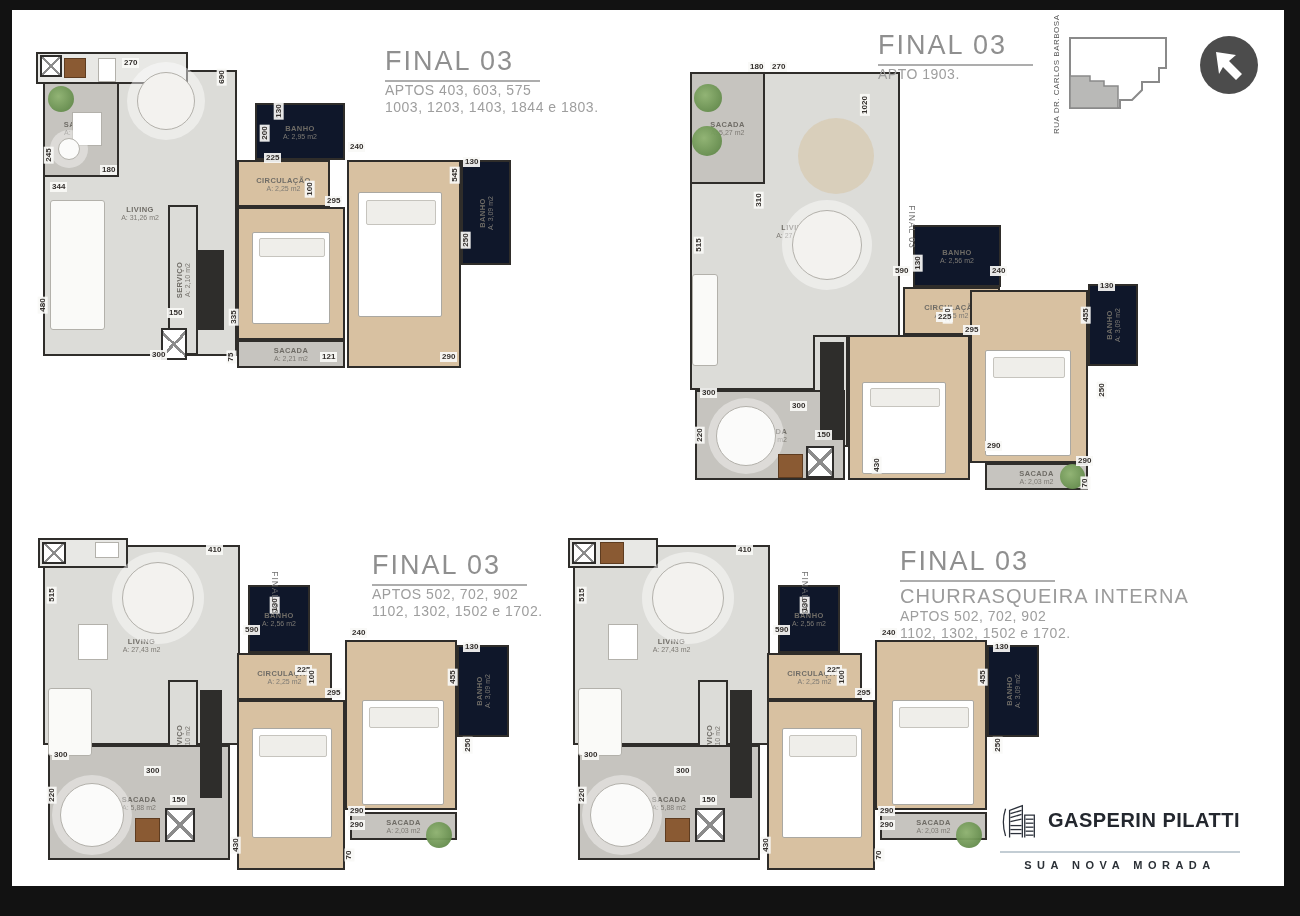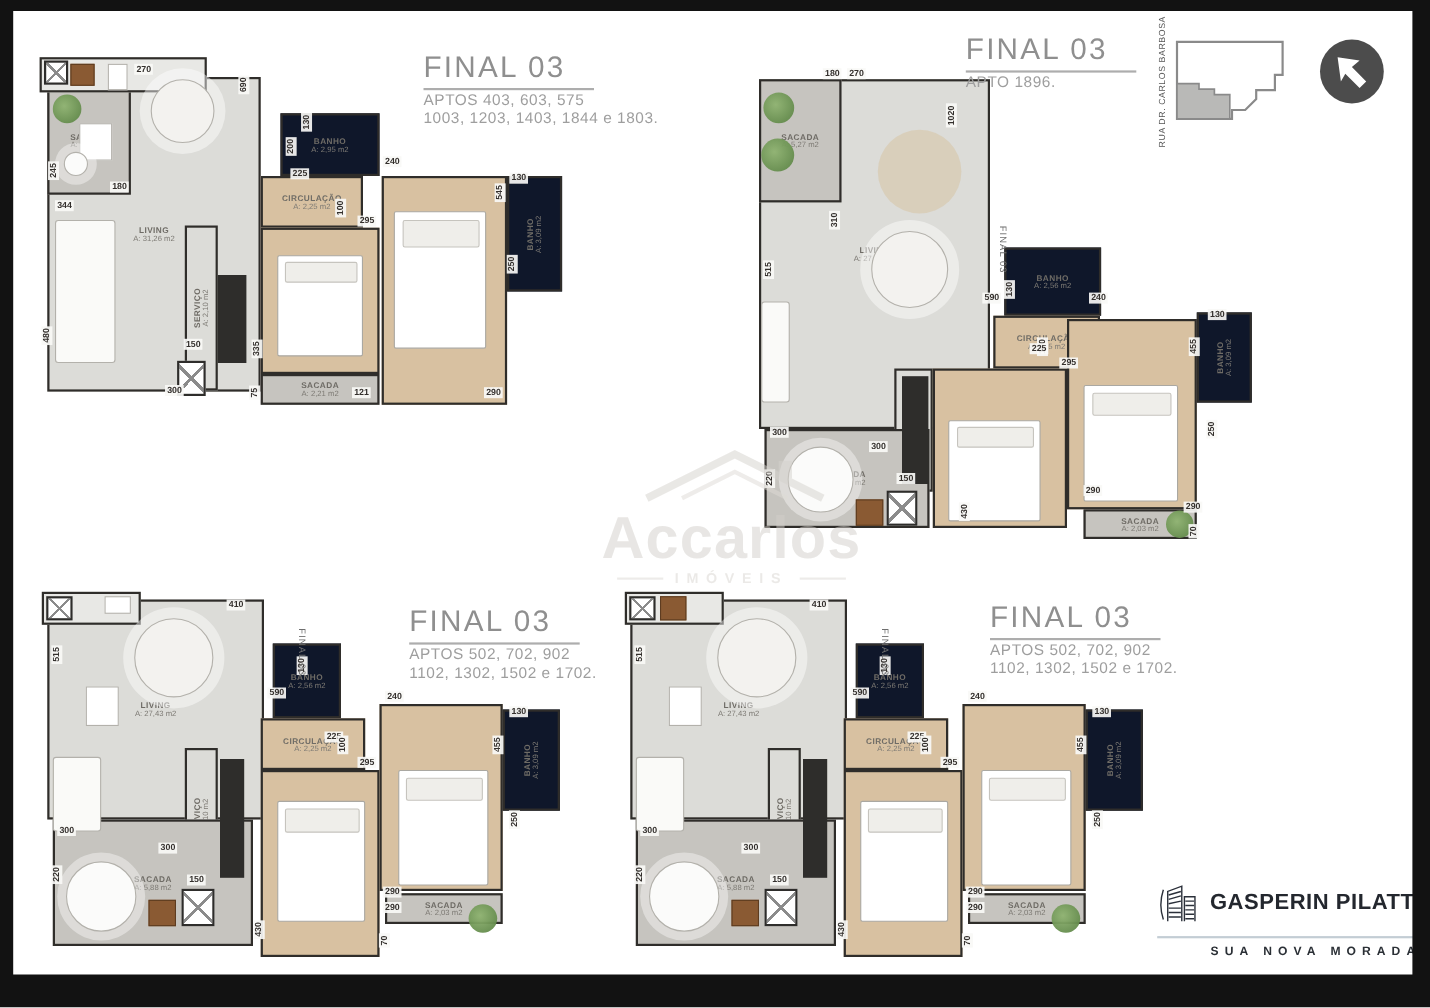--- a/index.html
+++ b/index.html
@@ -52,42 +52,31 @@
   .wm-sub::before,.wm-sub::after{content:"";height:2px;width:42px;background:#dcd9d4}
   .wm-sub span{font-size:13px;letter-spacing:7px;color:#d8d5d0;font-weight:bold}
 
   
   .keyplan{position:absolute;left:1046px;top:22px;width:240px;height:115px;z-index:7}
   .street{position:absolute;left:6px;top:112px;font-size:8px;color:#555;letter-spacing:.5px;transform:rotate(-90deg);transform-origin:0 0;white-space:nowrap}
   .kp-svg{position:absolute;left:22px;top:14px}
   .north{position:absolute;left:152px;top:12px}
 
   
-  .brand{position:absolute;left:1052px;top:796px;width:240px;z-index:7}
+  .brand{position:absolute;left:1000px;top:796px;width:240px;z-index:7}
   .brand-row{display:flex;align-items:center;gap:8px}
   .brand-name{font-size:20px;font-weight:bold;color:#23272e;letter-spacing:.5px;white-space:nowrap}
   .brand-line{height:2px;background:#c3cdd4;margin:7px 0 6px 0}
-  .brand-tag{font-size:11px;font-weight:600;letter-spacing:5.5px;color:#2b3036;text-align:right;white-space:nowrap}
+  .brand-tag{font-size:11px;font-weight:600;letter-spacing:5.5px;color:#2b3036;text-align:center;white-space:nowrap}
 </style>
 </head>
 <body>
 
 <div class="canvas">
 
-  <div class="watermark">
-    <svg width="170" height="52" viewBox="0 0 170 52">
-      <polyline points="8,48 88,8 168,48" fill="none" stroke="#d5d2cd" stroke-width="7"></polyline>
-      <rect x="128" y="14" width="12" height="16" fill="#d5d2cd"></rect>
-      <polyline points="40,48 88,24 136,48" fill="none" stroke="#dedbd6" stroke-width="4"></polyline>
-    </svg>
-    <div class="wm-name">Accarlos</div>
-    <div class="wm-sub">
-        <span>IMÓVEIS</span>
-      </div>
-  </div>
 
   <div class="keyplan">
     <div class="street">RUA DR. CARLOS BARBOSA</div>
     <svg class="kp-svg" width="104" height="92" viewBox="0 0 104 92">
       <polygon points="2,2 98,2 98,32 91,32 91,46 74,46 74,54 64,64 52,64 52,72 2,72 2,2" fill="#ffffff" stroke="#8a8a8a" stroke-width="2"></polygon>
       <polygon points="2,40 22,40 22,45 36,45 36,50 50,50 50,72 2,72" fill="#b9b9b7" stroke="#8a8a8a" stroke-width="1.5"></polygon>
     </svg>
     <svg class="north" width="62" height="62" viewBox="0 0 62 62">
       <circle cx="31" cy="31" r="29" fill="#4c4c4c"></circle>
       <path d="M18 18 L38 21 L31 27 L44 40 L38 46 L25 33 L21 40 Z" fill="#ffffff"></path>
@@ -297,21 +286,21 @@
     <div class="dim" style="left: 790px; top: 401px;">300</div>
     <div class="dim" style="left: 815px; top: 430px;">150</div>
     <div class="dim v" style="left: 868px; top: 460px;">430</div>
     <div class="dim v" style="left: 1077px; top: 310px;">455</div>
     <div class="dim" style="left: 1098px; top: 281px;">130</div>
     <div class="dim v" style="left: 1093px; top: 385px;">250</div>
     <div class="dim" style="left: 985px; top: 441px;">290</div>
     <div class="dim" style="left: 1076px; top: 456px;">290</div>
     <div class="dim v" style="left: 1079px; top: 478px;">70</div>
     <div class="walltext" style="left: 890px; top: 222px;">FINAL 03</div>
-    <div class="ptitle" style="left: 878px; top: 30px;"><div class="title-main">FINAL 03</div><div class="title-sub">APTO 1896.</div></div>
+    <div class="ptitle" style="left: 878px; top: 30px;"><div class="title-main">FINAL 03</div><div class="title-sub">APTO 1903.</div></div>
     <div class="room t-tile" style="left: 43px; top: 545px; width: 197px; height: 200px;">
       <div class="rwrap">
         <div class="rlabel">LIVING</div>
         <div class="rarea">A: 27,43 m2</div>
       </div>
     </div>
     <div class="room t-bath" style="left: 248px; top: 585px; width: 62px; height: 68px;">
       <div class="rwrap">
         <div class="rlabel">BANHO</div>
         <div class="rarea">A: 2,56 m2</div>
@@ -473,16 +462,16 @@
     <div class="dim v" style="left: 989px; top: 740px;">250</div>
     <div class="dim" style="left: 582px; top: 750px;">300</div>
     <div class="dim v" style="left: 573px; top: 790px;">220</div>
     <div class="dim" style="left: 674px; top: 766px;">300</div>
     <div class="dim" style="left: 700px; top: 795px;">150</div>
     <div class="dim v" style="left: 757px; top: 840px;">430</div>
     <div class="dim" style="left: 878px; top: 806px;">290</div>
     <div class="dim" style="left: 878px; top: 820px;">290</div>
     <div class="dim v" style="left: 873px; top: 850px;">70</div>
     <div class="walltext" style="left: 783px; top: 588px;">FINAL 03</div>
-    <div class="ptitle" style="left: 900px; top: 546px;"><div class="title-main">FINAL 03</div><div class="title-sub">APTOS 502, 702, 902</div><div class="title-sub">1102, 1302, 1502 e 1702.</div></div>
+    <div class="ptitle" style="left: 900px; top: 546px;"><div class="title-main">FINAL 03</div><div class="title-big">CHURRASQUEIRA INTERNA</div><div class="title-sub">APTOS 502, 702, 902</div><div class="title-sub">1102, 1302, 1502 e 1702.</div></div>
   </div>
 
 <div class="frame"></div>
 
 </body></html>

